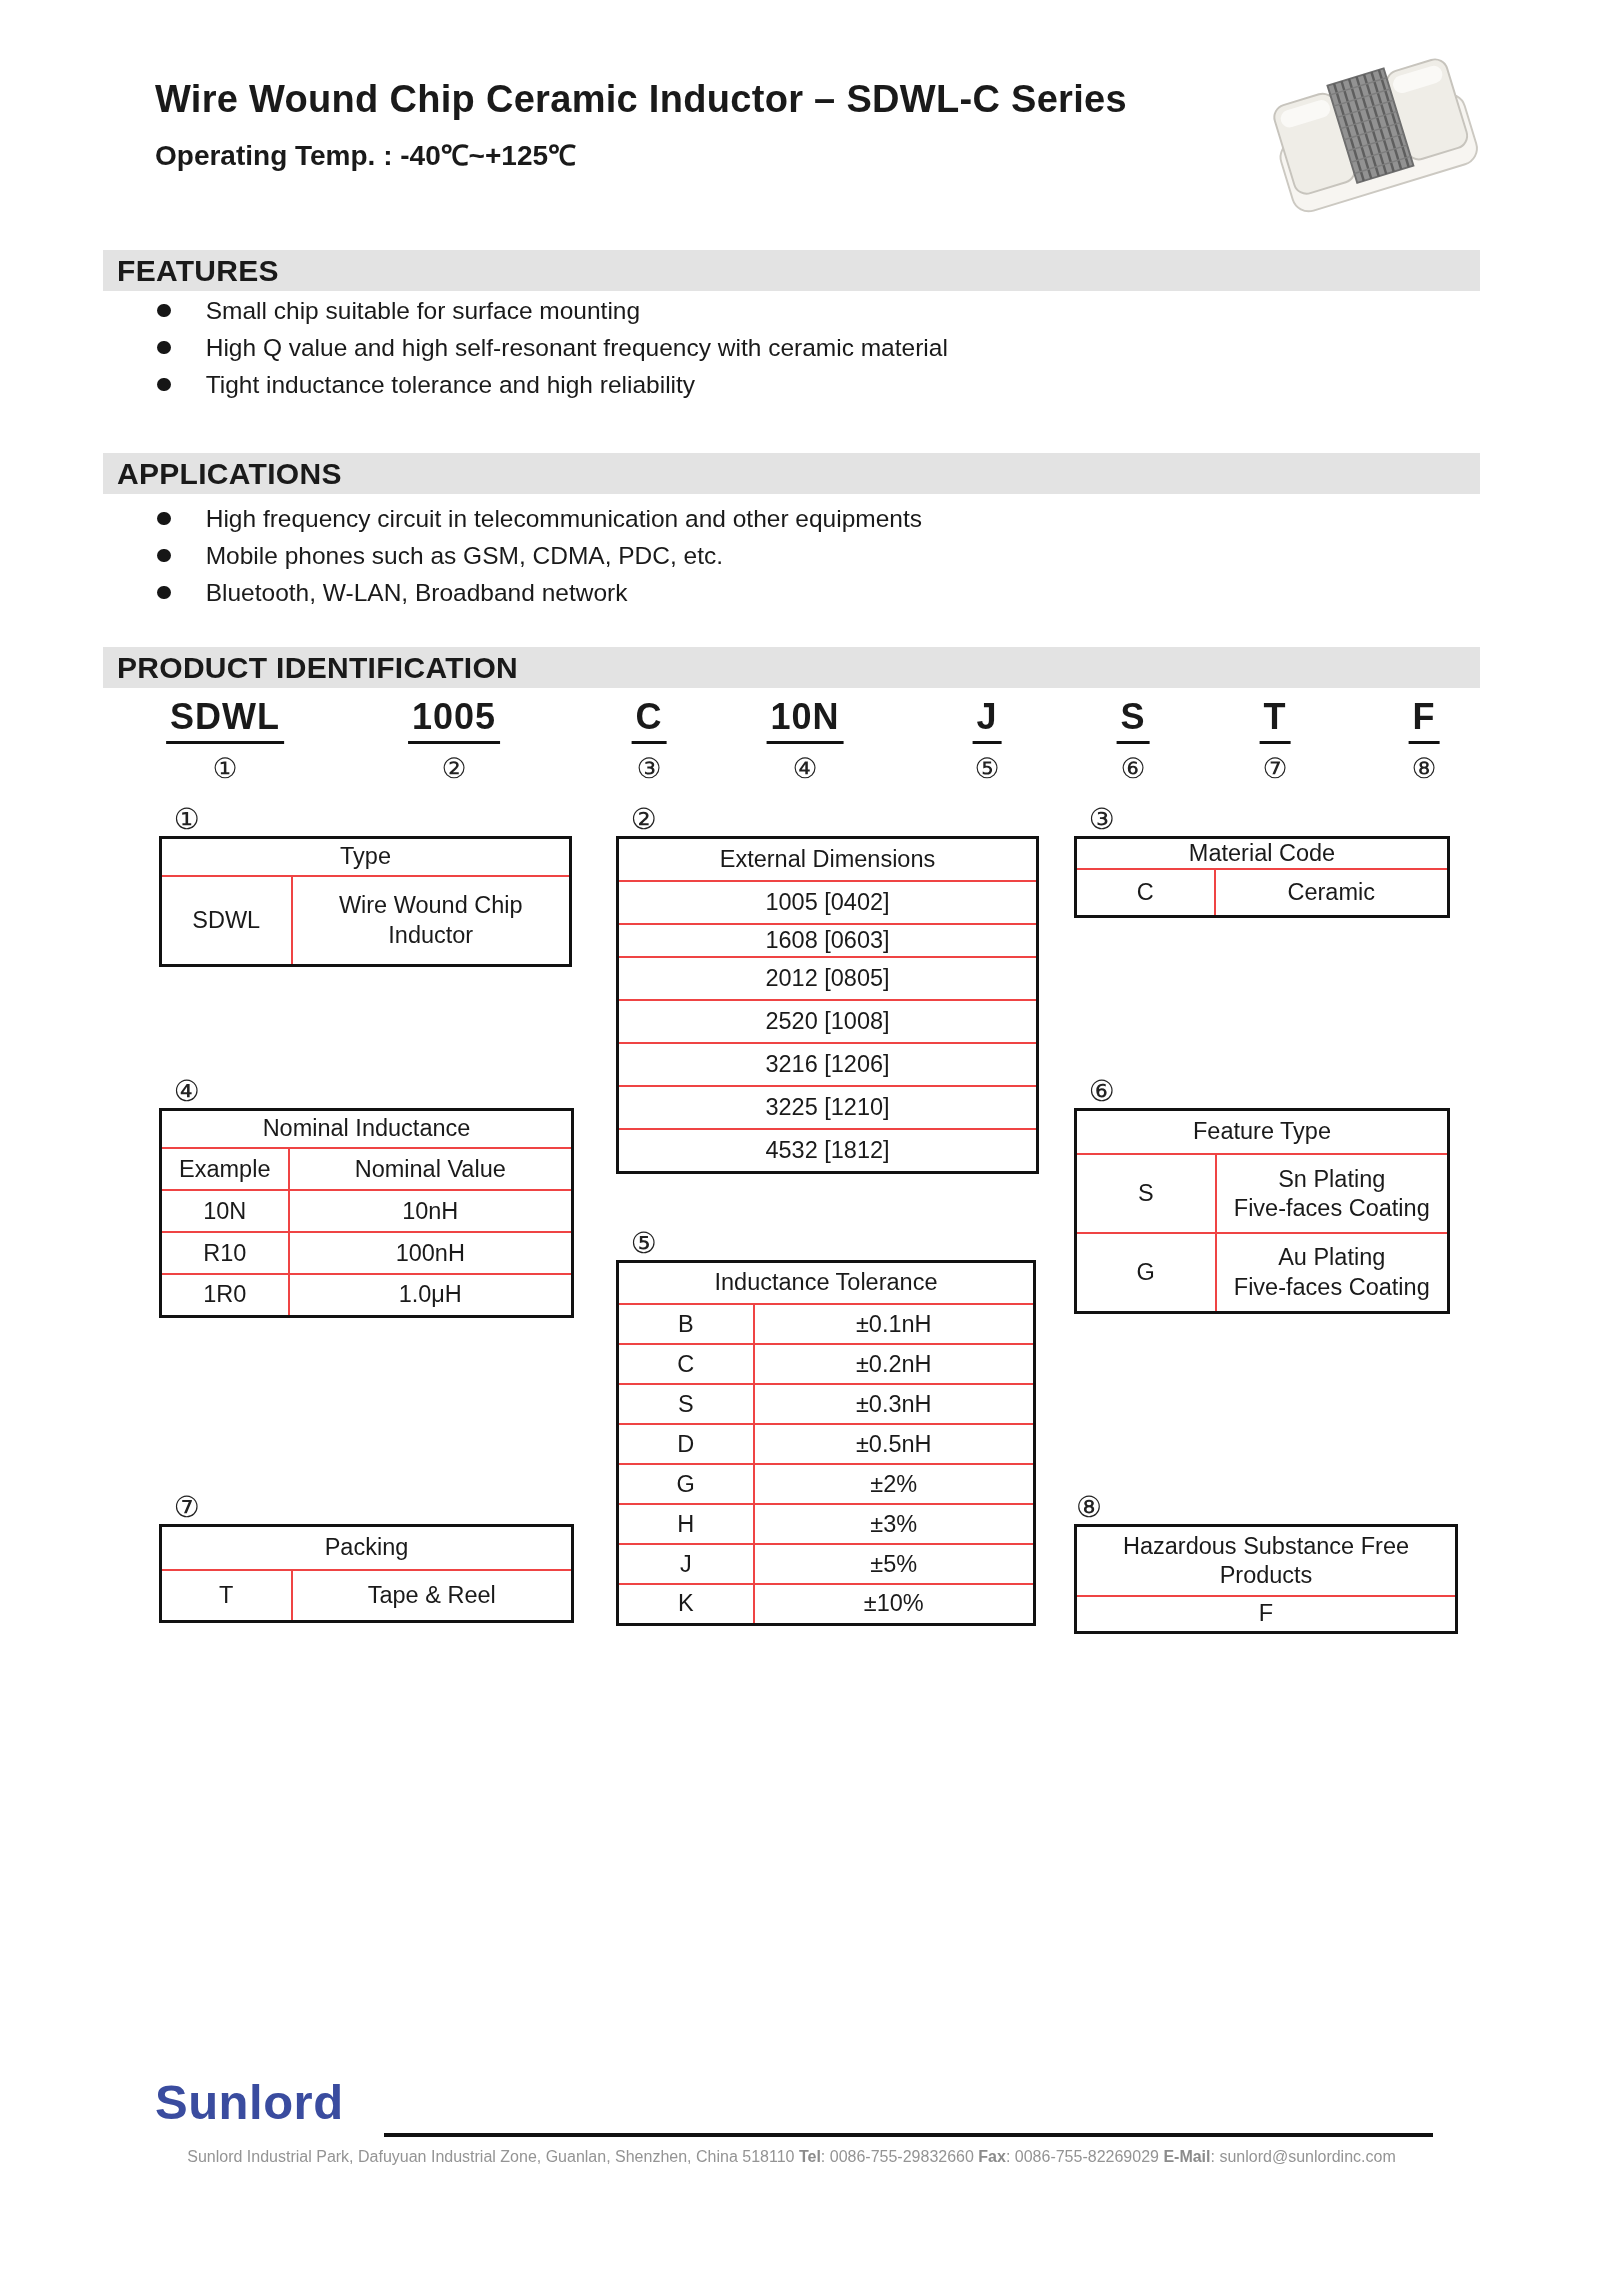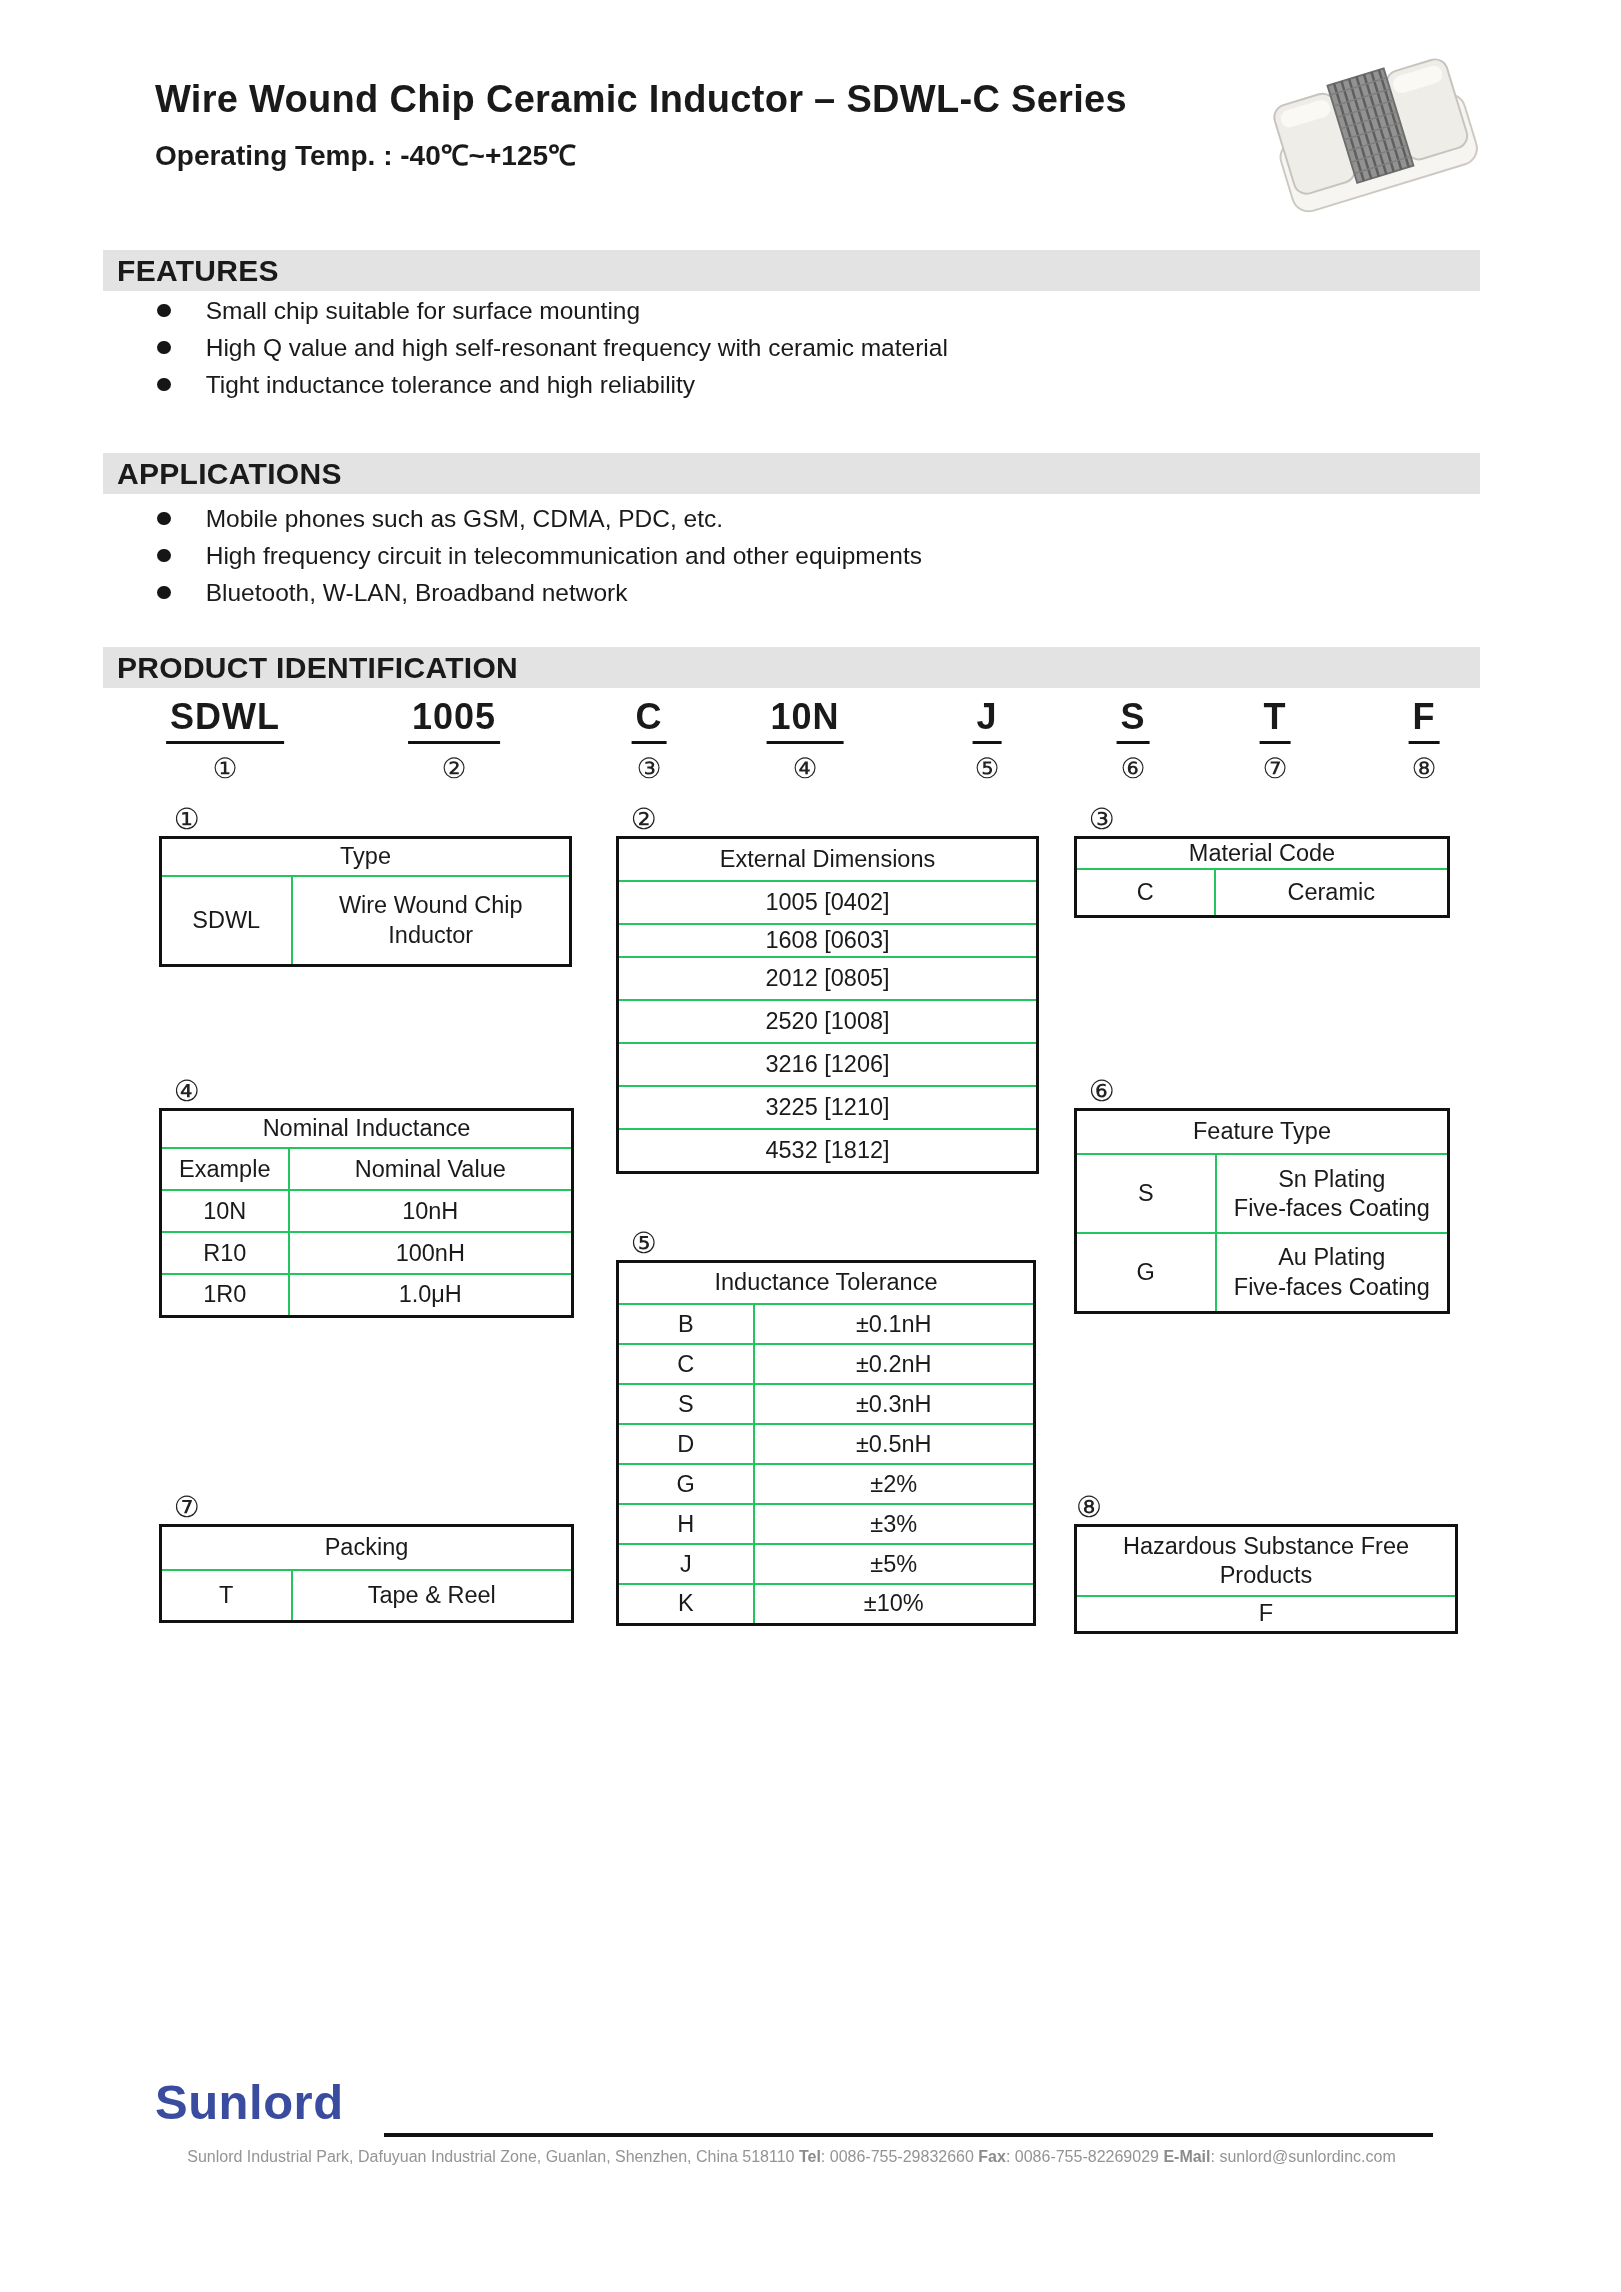--- a/index.html
+++ b/index.html
@@ -31,21 +31,21 @@
   }
   .code-text { font-size:36px; font-weight:bold; border-bottom:3.9px solid #111; padding:0 3.9px 2.9px; letter-spacing:1px; }
   .code-circle { font-size:28px; margin-top:7.8px; color:#222; }
 
   .tbl-block { position:absolute; }
   .marker { font-size:29px; height:29px; margin:0 0 4.9px 14.7px; color:#222; }
   .marker.flush { margin-left:2px; }
 
   table.spec { border-collapse:collapse; width:100%; table-layout:fixed; border:3.9px solid #111; background:#fff; }
   table.spec th, table.spec td {
-    border:2px solid #22c55e; text-align:center; vertical-align:middle;
+    border:2px solid #ef4444; text-align:center; vertical-align:middle;
     font-size:23.5px; font-weight:normal; line-height:1.25; overflow:hidden;
   }
   table.spec th { font-weight:normal; }
 
   .logo { left:155px; top:2074px; font-size:49px; font-weight:bold; color:#3a4c9f; letter-spacing:0.5px; }
   .notice-row { left:423px; top:2107px; width:1010px; display:flex; justify-content:space-between; }
   .notice-row span { font-size:14.7px; font-weight:bold; color:#111; }
   .footer-line { left:384px; top:2133px; width:1049px; height:3.9px; background:#111; }
   .address { left:103px; top:2148px; width:1377px; text-align:center; font-size:16px; color:#949494; white-space:nowrap; }
   .address b { color:#8b8b8b; }
@@ -107,25 +107,25 @@
       <span>Tight inductance tolerance and high reliability</span>
     </div>
   </div>
 
   <div class="abs section-bar" style="top:453px;">
     <span class="bar-label">APPLICATIONS</span>
   </div>
   <div class="abs bullet-list" style="top:500px;">
     <div class="bullet-item">
       <span class="dot"></span>
+      <span>High frequency circuit in telecommunication and other equipments</span>
+    </div>
+    <div class="bullet-item">
+      <span class="dot"></span>
       <span>Mobile phones such as GSM, CDMA, PDC, etc.</span>
-    </div>
-    <div class="bullet-item">
-      <span class="dot"></span>
-      <span>High frequency circuit in telecommunication and other equipments</span>
     </div>
     <div class="bullet-item">
       <span class="dot"></span>
       <span>Bluetooth, W-LAN, Broadband network</span>
     </div>
   </div>
 
   <div class="abs section-bar" style="top:647px;">
     <span class="bar-label">PRODUCT IDENTIFICATION</span>
   </div>

